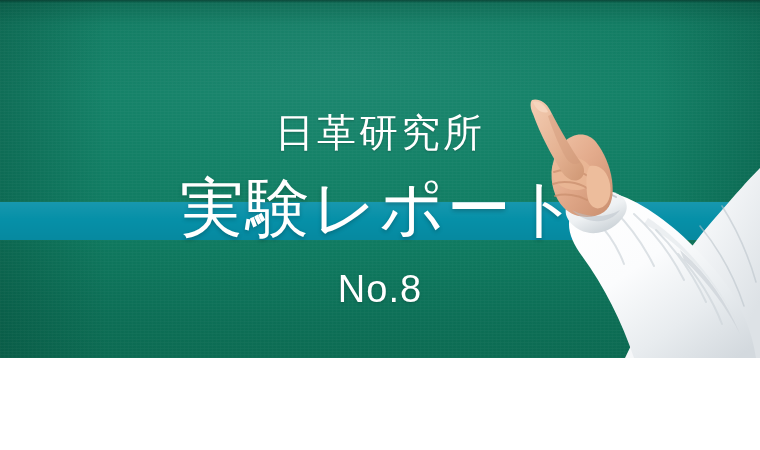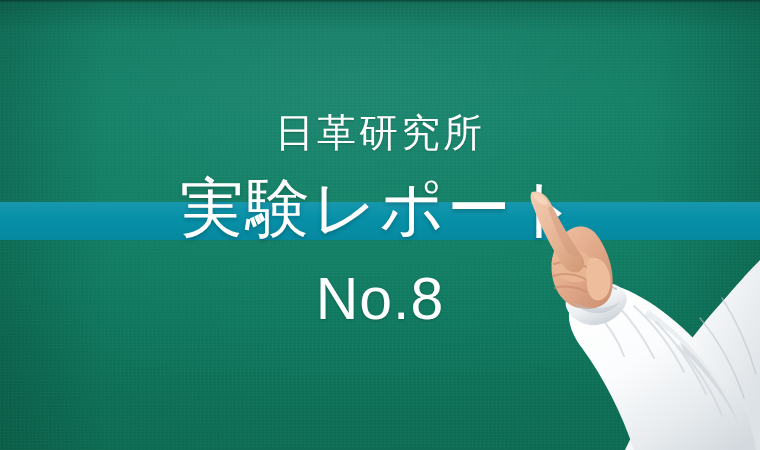--- a/index.html
+++ b/index.html
@@ -4,21 +4,21 @@
 <style>
   html, body {
     margin: 0;
     padding: 0;
     background: #ffffff;
   }
 
   #card {
     position: relative;
     width: 760px;
-    height: 450px;
+    height: 358px;
     overflow: hidden;
     font-family: "Liberation Sans", "DejaVu Sans", sans-serif;
     background: #10765f;
   }
 
   
   .bg-base {
     position: absolute;
     inset: 0;
     background:
@@ -115,21 +115,21 @@
     color: #ffffff;
     text-shadow: 0 2px 4px rgba(0,0,0,0.22);
     z-index: 4;
   }
 
   .issue {
     position: absolute;
     top: 270px;
     left: 0;
     right: 0;
-    font-size: 59px;
+    font-size: 38px;
     line-height: 1;
     letter-spacing: 1px;
     font-weight: 300;
     color: #ffffff;
     text-shadow: 0 1px 3px rgba(0,0,0,0.20);
   }
 
   
   .arm-layer {
     position: absolute;

